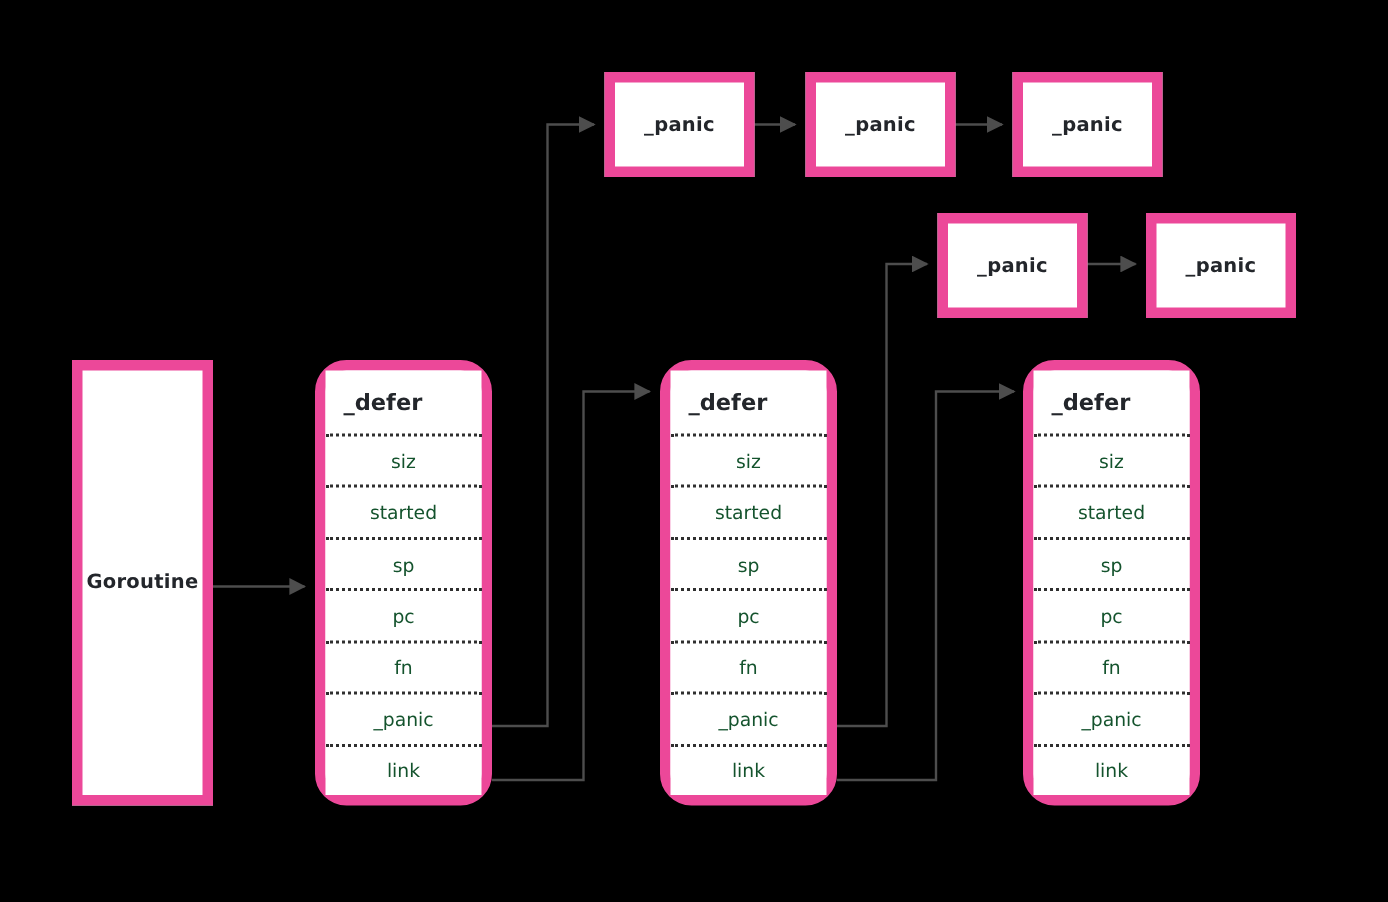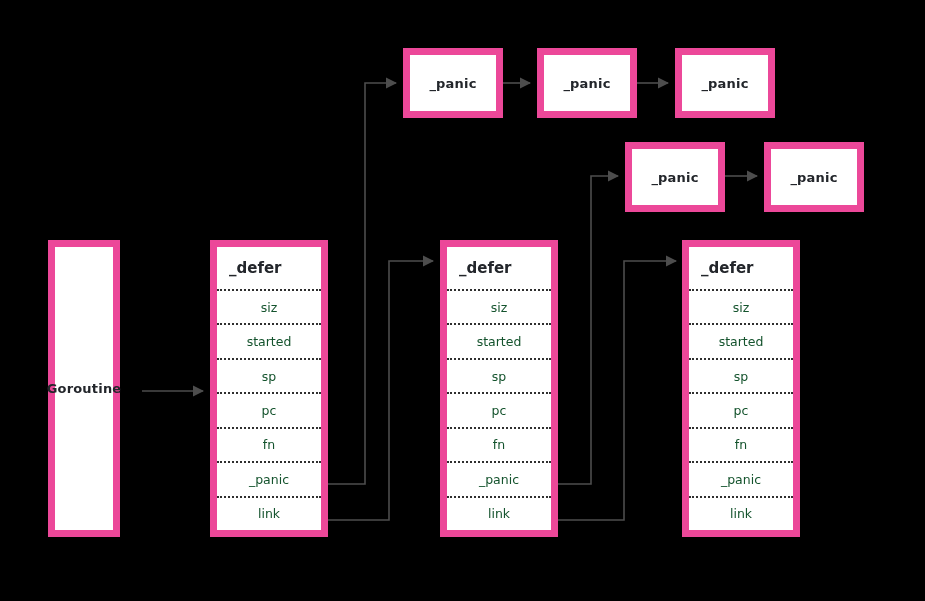--- a/index.html
+++ b/index.html
@@ -40,20 +40,21 @@
     font-size: 13px;
     font-weight: bold;
     color: #23262b;
     letter-spacing: 0.2px;
   }
   
   .struct-box {
     padding: 0;
     display: flex;
     flex-direction: column;
+    border-radius: 21px;
   }
   .struct-header {
     height: 42px;
     flex: 0 0 42px;
     display: flex;
     align-items: center;
     padding-left: 12px;
     font-size: 15px;
     font-weight: bold;
     color: #23262b;
@@ -93,21 +94,21 @@
     <path d="M 503 83 L 530 83" stroke="#4d4d4d" stroke-width="1.6" fill="none" marker-end="url(#arrow)"></path>
     <path d="M 637 83 L 668 83" stroke="#4d4d4d" stroke-width="1.6" fill="none" marker-end="url(#arrow)"></path>
 
     <path d="M 558 484 L 591 484 L 591 176 L 618 176" stroke="#4d4d4d" stroke-width="1.6" fill="none" marker-end="url(#arrow)"></path>
 
     <path d="M 558 520 L 624 520 L 624 261 L 676 261" stroke="#4d4d4d" stroke-width="1.6" fill="none" marker-end="url(#arrow)"></path>
 
     <path d="M 725 176 L 757 176" stroke="#4d4d4d" stroke-width="1.6" fill="none" marker-end="url(#arrow)"></path>
   </svg>
 
-  <div class="node plain-box" style="left:48px; top:240px; width:72px; height:297px;">
+  <div class="node plain-box" style="left:48px; top:240px; width:94px; height:297px;">
     <span class="plain-label">Goroutine</span>
   </div>
 
   <div class="node plain-box" style="left:403px; top:48px; width:100px; height:70px;">
     <span class="plain-label">_panic</span>
   </div>
   <div class="node plain-box" style="left:537px; top:48px; width:100px; height:70px;">
     <span class="plain-label">_panic</span>
   </div>
   <div class="node plain-box" style="left:675px; top:48px; width:100px; height:70px;">

